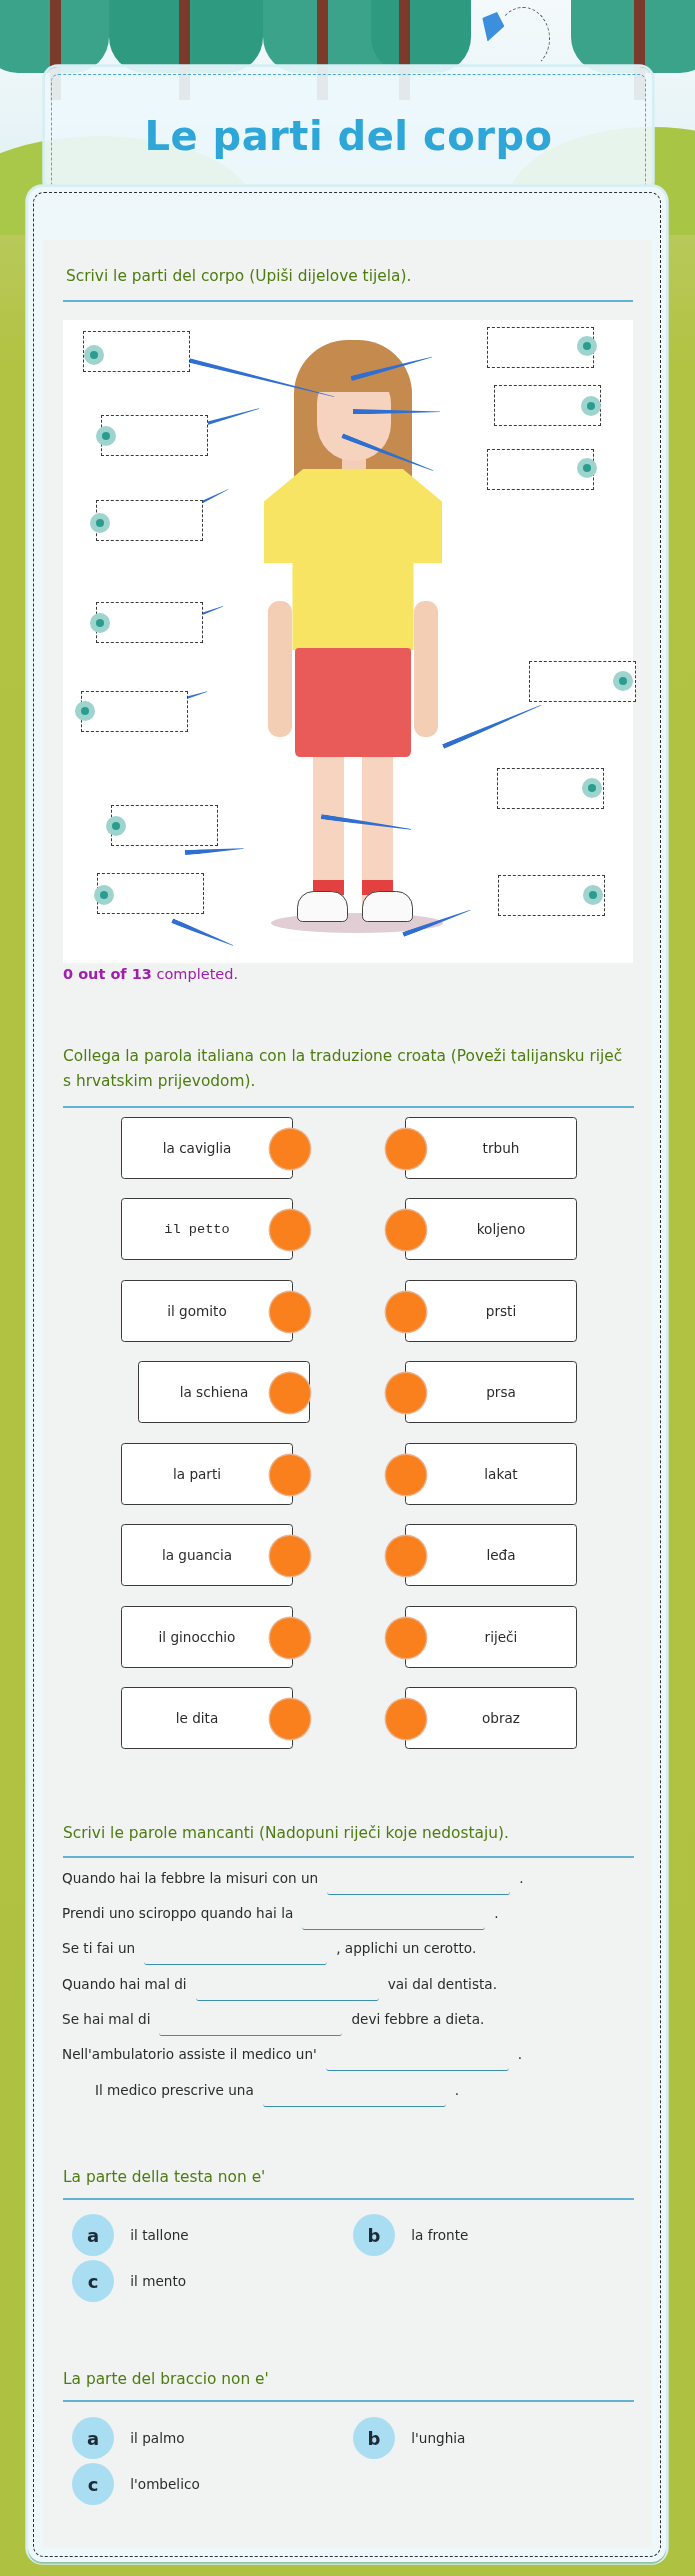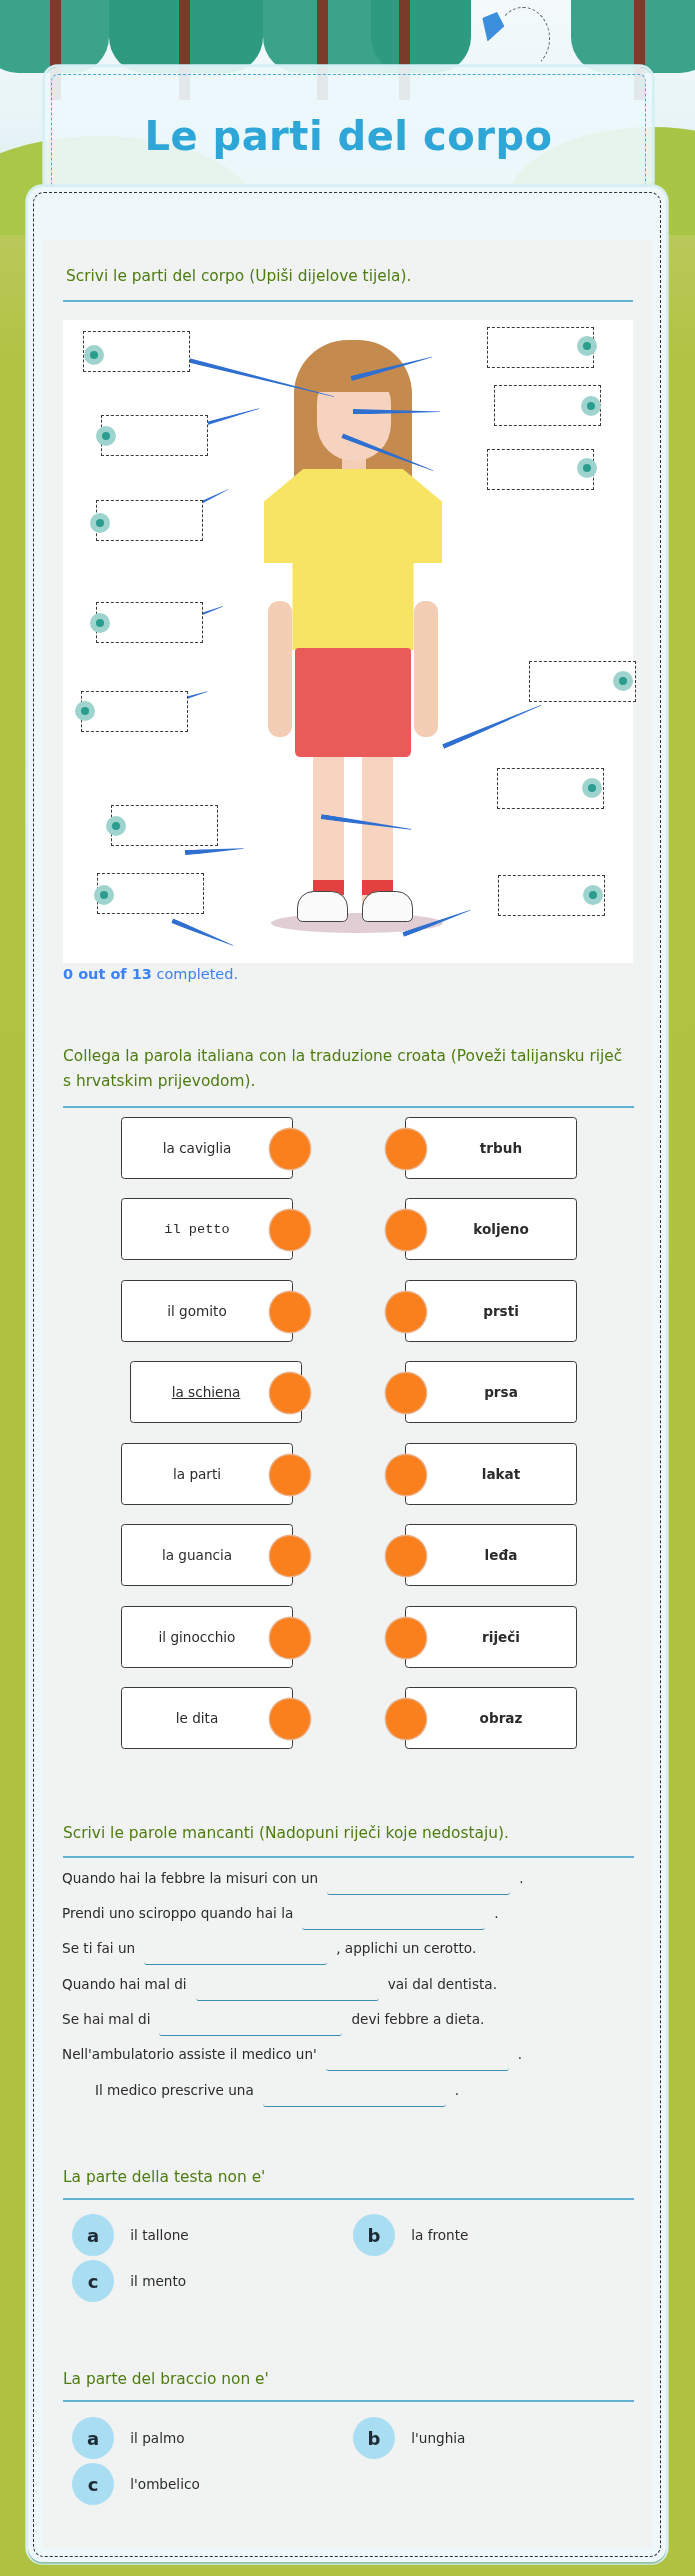--- a/index.html
+++ b/index.html
@@ -86,35 +86,35 @@
   .skirt { position: absolute; left: 232px; top: 328px; width: 116px; height: 109px; background: #e95b58; border-radius: 3.6px 3.6px 5.4px 5.4px; }
   .leg-l { position: absolute; left: 250px; top: 433px; width: 31px; height: 163px; background: #f6d4c0; border-radius: 0 0 5.4px 5.4px; }
   .leg-r { position: absolute; left: 299px; top: 433px; width: 31px; height: 163px; background: #f6d4c0; border-radius: 0 0 5.4px 5.4px; }
   .sock-l, .sock-r { position: absolute; top: 560px; width: 31px; height: 14.5px; background: #e2413f; }
   .sock-l { left: 250px; } .sock-r { left: 299px; }
   .shoe-l, .shoe-r { position: absolute; top: 571px; width: 51px; height: 31px; background: #fafafa; border: 1.8px solid #444; border-radius: 16.3px 16.3px 5.4px 5.4px; }
   .shoe-l { left: 234px; } .shoe-r { left: 299px; }
   .shadow { position: absolute; left: 208px; top: 593px; width: 172px; height: 20px; border-radius: 50%; background: #d9c1c9; opacity: 0.8; }
 
   .progress {
-    position: absolute; left: 63px; top: 966px; font-size: 14.5px; color: #3b82f6;
+    position: absolute; left: 63px; top: 966px; font-size: 14.5px; color: #a21caf;
     font-family: "DejaVu Sans", sans-serif;
     text-align: right;
   }
   .progress b { font-weight: bold; }
 
   
   .match-card {
     position: absolute; width: 172px; height: 62px; background: #fff;
     border: 1.4px solid #3a3a3a; border-radius: 3.6px;
     display: flex; align-items: center; justify-content: center;
     font-family: "DejaVu Sans", sans-serif; font-size: 13.6px; color: #2b2b2b;
   }
   .match-card.left { padding-right: 20px; }
-  .match-card.right { padding-left: 20px; font-weight: bold; }
+  .match-card.right { padding-left: 20px; }
   .knob {
     position: absolute; width: 40px; height: 40px; border-radius: 50%;
     background: #f9801c; box-shadow: 0 0 0 1.4px #e9b18c;
   }
 
   
   .fill-line {
     position: absolute; left: 62px; font-family: "DejaVu Sans", sans-serif; font-size: 13.6px; color: #2b2b2b;
     display: flex; align-items: flex-start; white-space: nowrap;
   }
@@ -269,21 +269,21 @@
 
   <div class="match-card left" style="left:121px;top:1280px;">
       <span>il gomito</span>
     </div>
   <div class="knob" style="left:270px;top:1292px;"></div>
   <div class="match-card right" style="left:405px;top:1280px;">
       <span>prsti</span>
     </div>
   <div class="knob" style="left:386px;top:1292px;"></div>
 
-  <div class="match-card left" style="left:130px;top:1361px;text-decoration:underline;">
+  <div class="match-card left" style="left:138px;top:1361px;">
       <span>la schiena</span>
     </div>
   <div class="knob" style="left:270px;top:1373px;"></div>
   <div class="match-card right" style="left:405px;top:1361px;">
       <span>prsa</span>
     </div>
   <div class="knob" style="left:386px;top:1373px;"></div>
 
   <div class="match-card left" style="left:121px;top:1443px;">
       <span>la parti</span>

